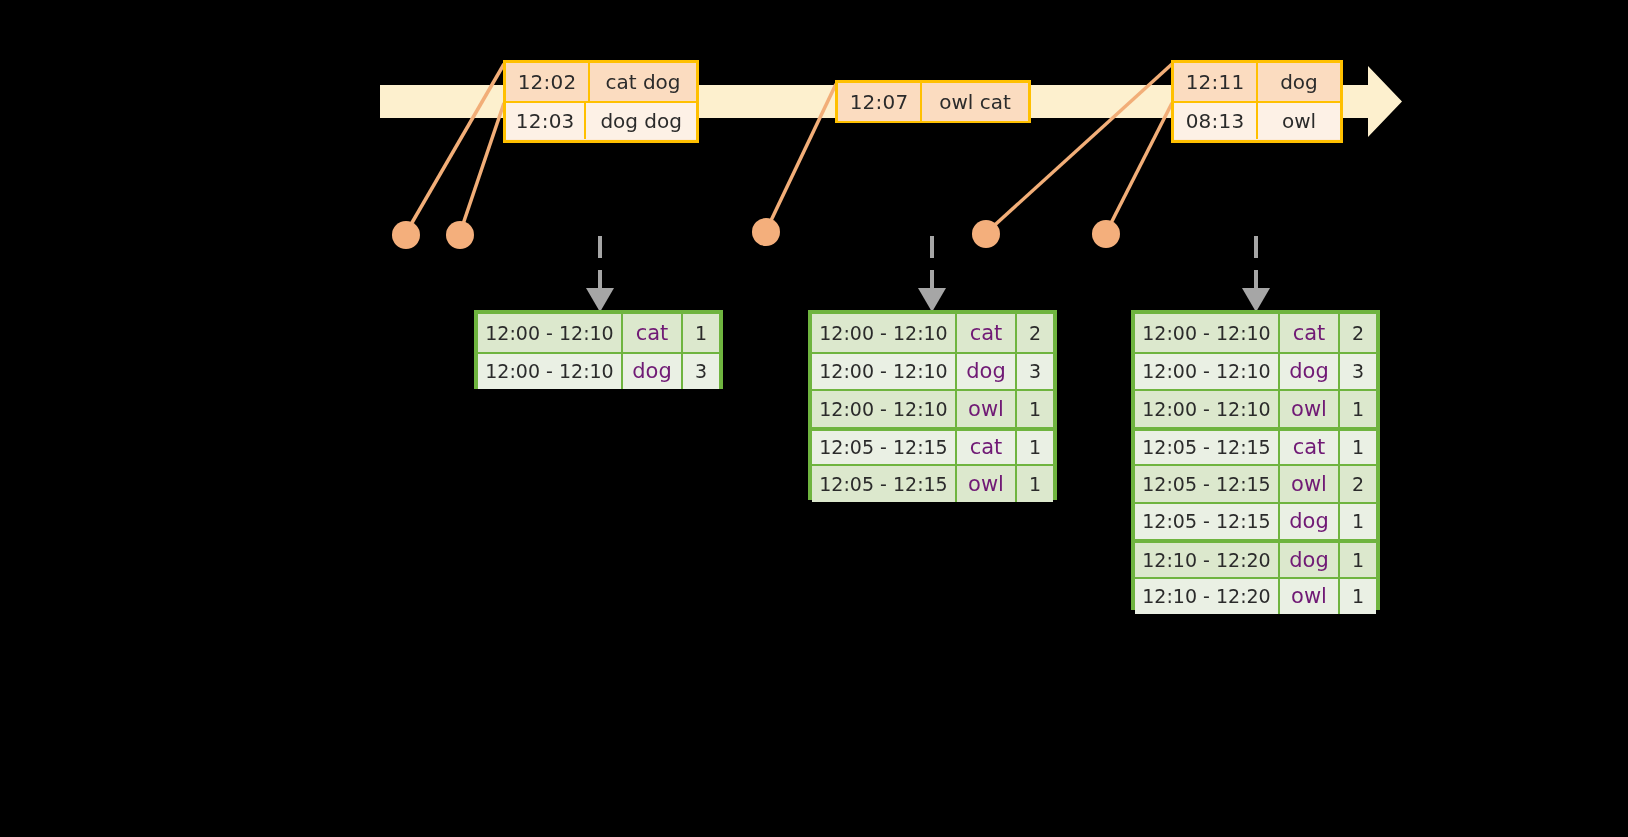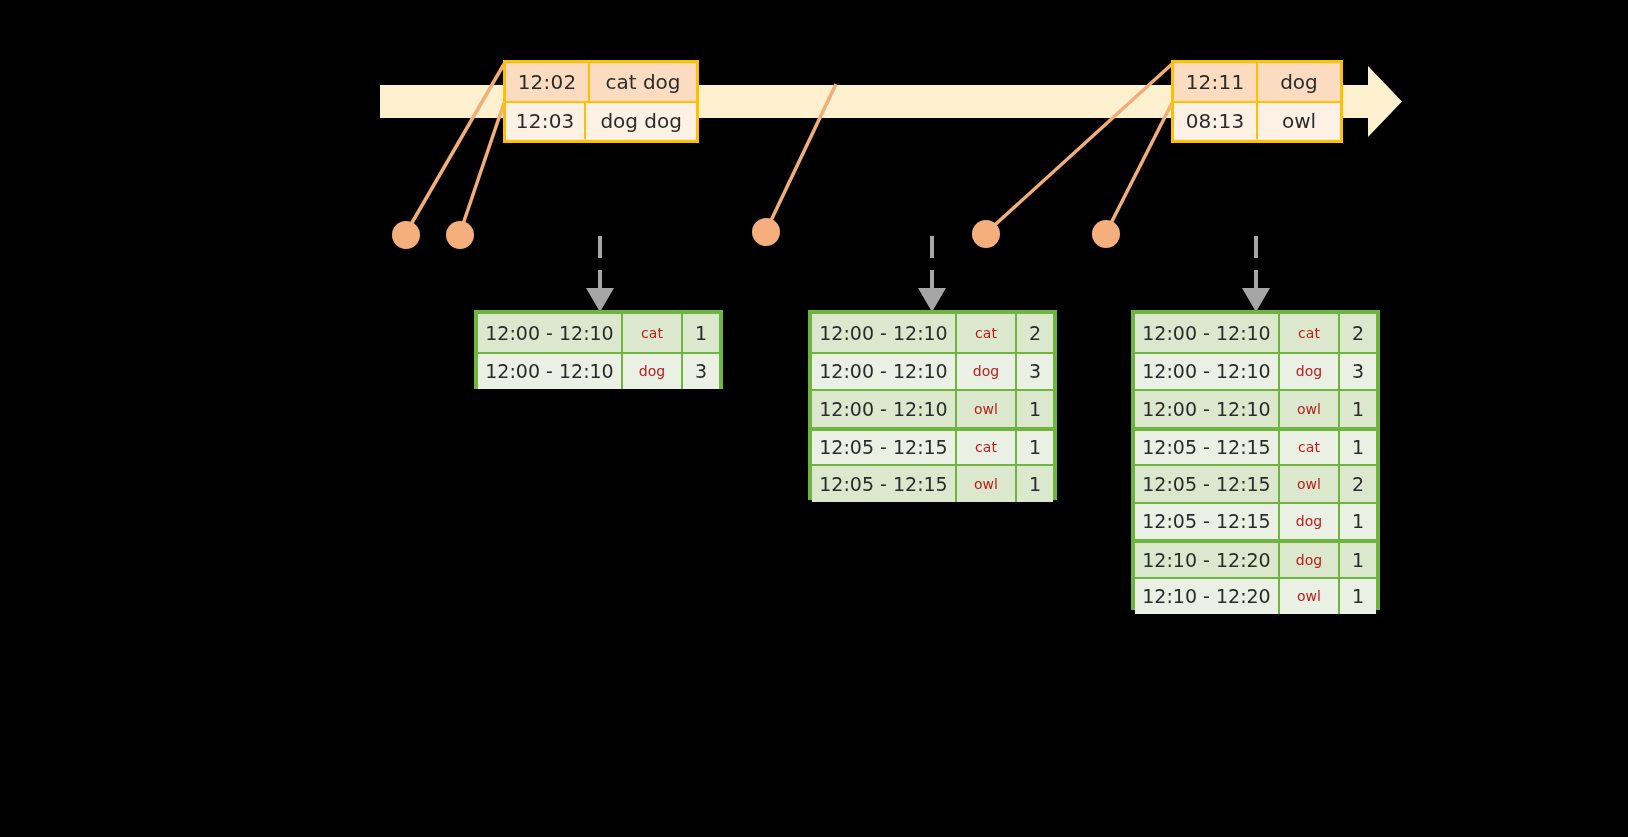--- a/index.html
+++ b/index.html
@@ -91,22 +91,22 @@
     font-size: 19px;
     color: #2b2b2b;
     white-space: nowrap;
   }
   .r-word {
     box-sizing: border-box;
     border-right: 2px solid #6FB43F;
     display: flex;
     align-items: center;
     justify-content: center;
-    font-size: 14px;
-    color: #b91c1c;
+    font-size: 21px;
+    color: #701a75;
   }
   .r-count {
     box-sizing: border-box;
     display: flex;
     align-items: center;
     justify-content: center;
     font-size: 19px;
     color: #2b2b2b;
   }
 </style>
@@ -153,20 +153,26 @@
     <div class="event-row shade-a">
       <div class="ev-time">12:02</div>
       <div class="ev-words">cat dog</div>
     </div>
     <div class="event-row shade-b">
       <div class="ev-time">12:03</div>
       <div class="ev-words">dog dog</div>
     </div>
   </div>
 
+  <div class="event-group" style="left:835px; top:80px; width:196px; height:43px;">
+    <div class="event-row shade-a">
+      <div class="ev-time">12:07</div>
+      <div class="ev-words">owl cat</div>
+    </div>
+  </div>
 
   <div class="event-group" style="left:1171px; top:60px; width:172px; height:83px;">
     <div class="event-row shade-a">
       <div class="ev-time">12:11</div>
       <div class="ev-words">dog</div>
     </div>
     <div class="event-row shade-b">
       <div class="ev-time">08:13</div>
       <div class="ev-words">owl</div>
     </div>

